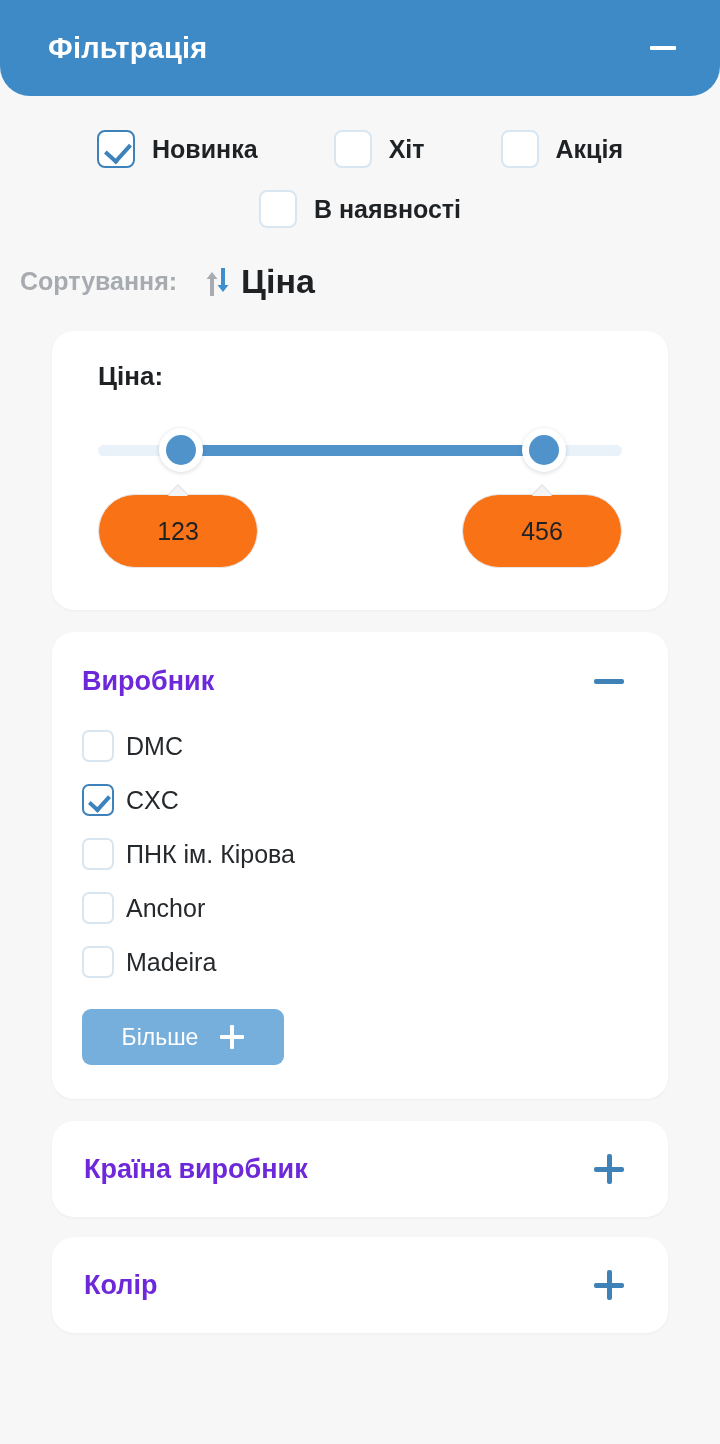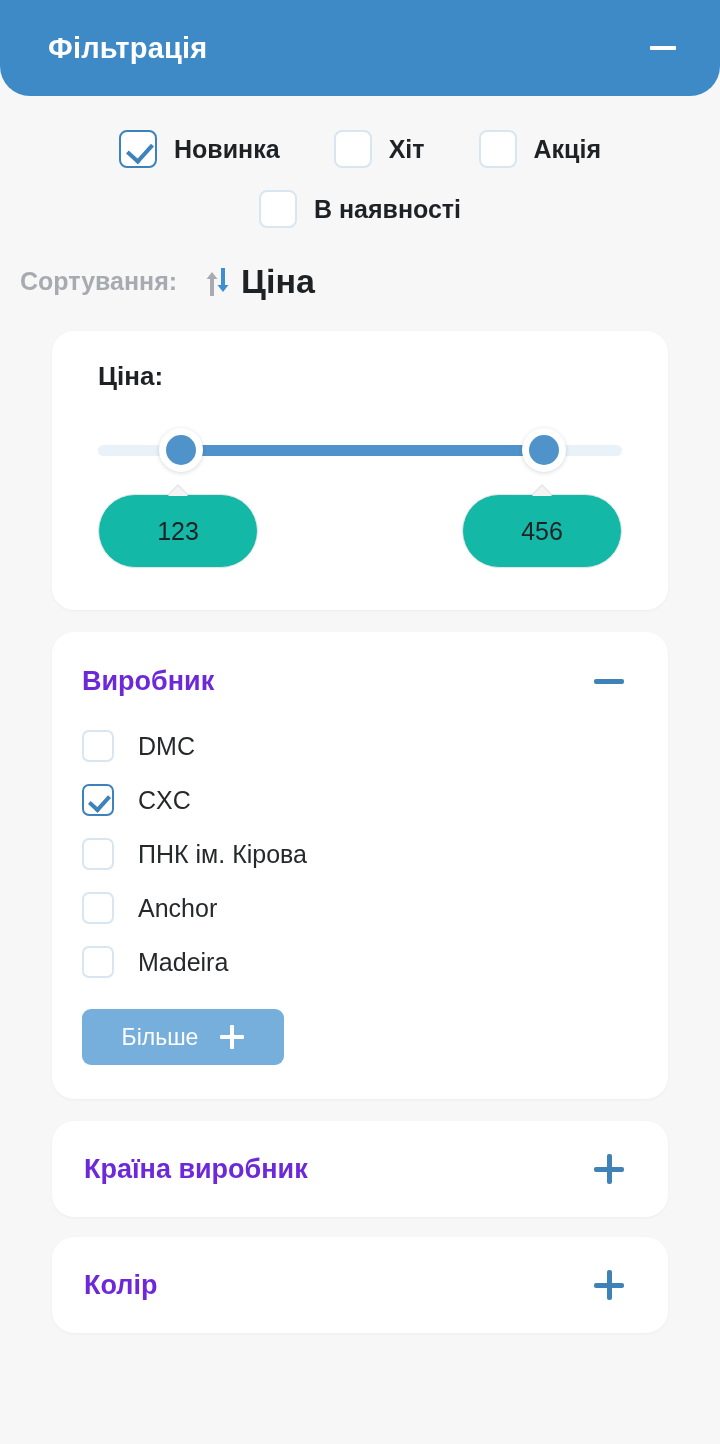--- a/index.html
+++ b/index.html
@@ -44,21 +44,21 @@
     background: #ffffff;
     border-radius: 1px;
     display: block;
   }
 
   
   .flag-row {
     display: flex;
     align-items: center;
     justify-content: center;
-    gap: 54px;
+    gap: 76px;
     margin-top: 34px;
   }
   .flag-row.second {
     margin-top: 22px;
   }
   .flag {
     display: flex;
     align-items: center;
     gap: 17px;
     cursor: pointer;
@@ -193,21 +193,21 @@
   .price-inputs {
     display: flex;
     justify-content: space-between;
     margin-top: 18px;
   }
   .price-bubble {
     position: relative;
     width: 160px;
     height: 74px;
     border-radius: 40px;
-    background: #14b8a6;
+    background: #f97316;
     border: 1px solid #e6e6e8;
     display: flex;
     align-items: center;
     justify-content: flex-start;
   }
   .price-bubble::before {
     content: "";
     position: absolute;
     top: -11px;
     left: 50%;
@@ -270,21 +270,21 @@
     background: #3e82b8;
     border-radius: 2px;
   }
   .expand-plus::before { left: 0; top: 13px; width: 30px; height: 5px; }
   .expand-plus::after  { top: 0; left: 13px; width: 5px; height: 30px; }
 
   .option-list { margin-top: 22px; }
   .option-row {
     display: flex;
     align-items: center;
-    gap: 24px;
+    gap: 12px;
     height: 54px;
     cursor: pointer;
   }
   .cb-sm {
     width: 32px;
     height: 32px;
     border-radius: 7px;
     border: 2px solid #d8e6f2;
     background: #ffffff;
     flex: 0 0 auto;

